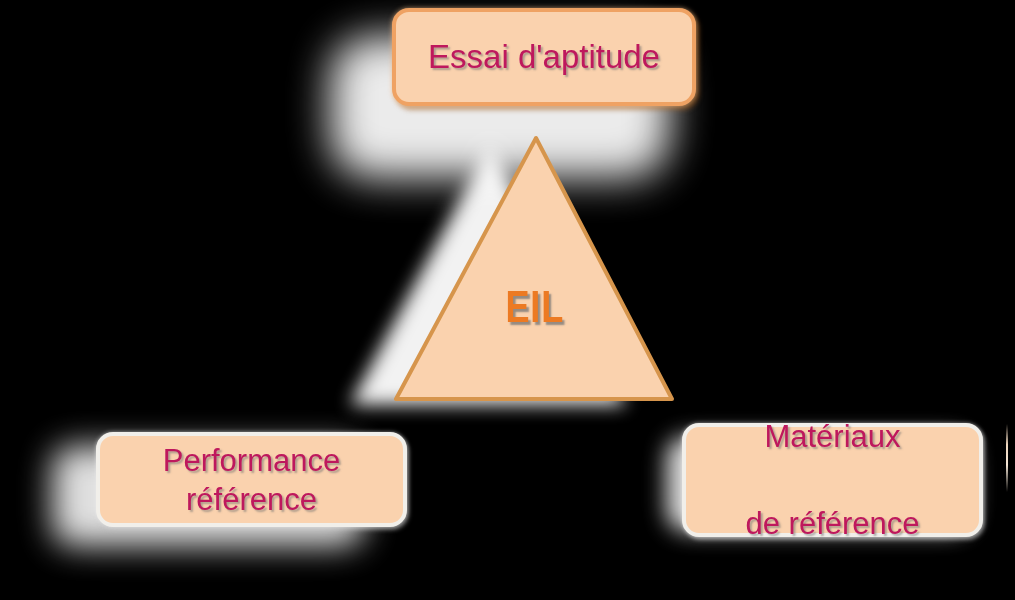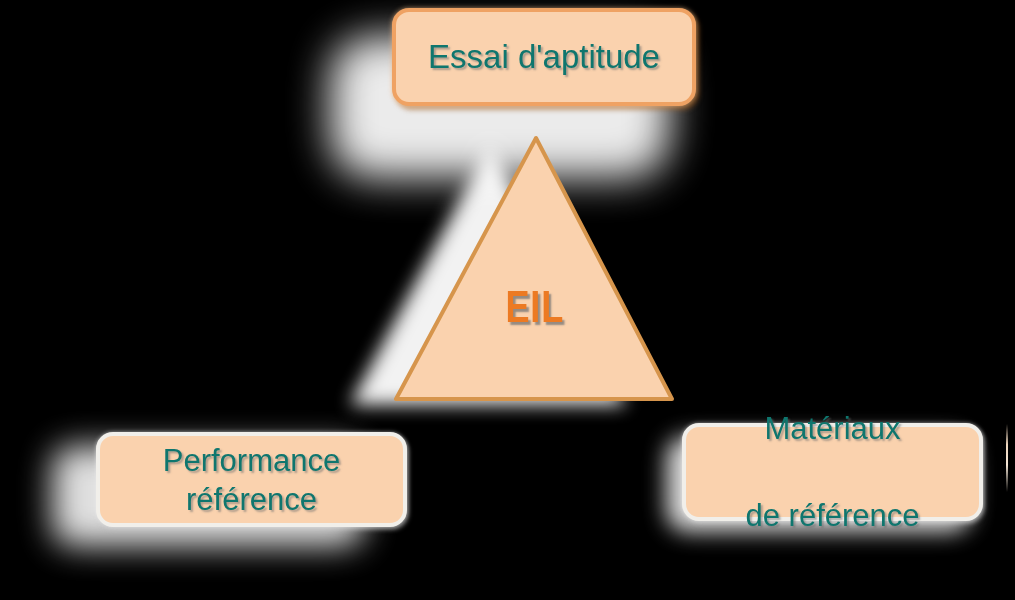--- a/index.html
+++ b/index.html
@@ -53,38 +53,38 @@
   .node {
     position: absolute;
     box-sizing: border-box;
     background: #FAD2AE;
     border-radius: 17px;
     display: flex;
     flex-direction: column;
     align-items: center;
     justify-content: center;
     text-align: center;
-    color: #0f766e;
+    color: #be185d;
     text-shadow: 2px 2px 2px rgba(110,110,110,0.55);
   }
   .node-top {
     left: 392px; top: 8px;
     width: 304px; height: 98px;
     border: 4px solid #EFA263;
     box-shadow: 0 0 5px rgba(247,193,141,0.65), 3px 4px 5px rgba(160,95,35,0.55);
     font-size: 33px;
   }
   .node-bottom {
     border: 4px solid #F1EFEA;
     box-shadow: 0 0 4px rgba(255,255,255,0.5), 2px 3px 4px rgba(190,190,190,0.55);
     font-size: 31px;
     line-height: 39px;
   }
   .node-bottom-left  { left: 96px;  top: 421px; width: 311px; height: 95px; margin-top: 11px; }
-  .node-bottom-right { left: 682px; top: 423px; width: 301px; height: 98px; gap: 48px; }
+  .node-bottom-right { left: 682px; top: 423px; width: 301px; height: 114px; gap: 48px; }
   .node .line { display: block; }
   
   .triangle-svg {
     position: absolute;
     left: 380px; top: 126px;
     pointer-events: none;
   }
   .eil-label {
     position: absolute;
     left: 380px; top: 282px;

